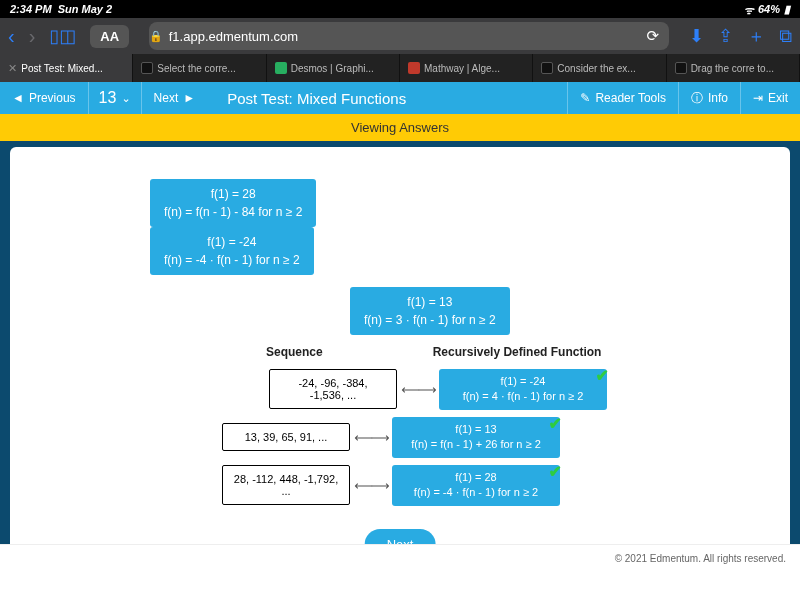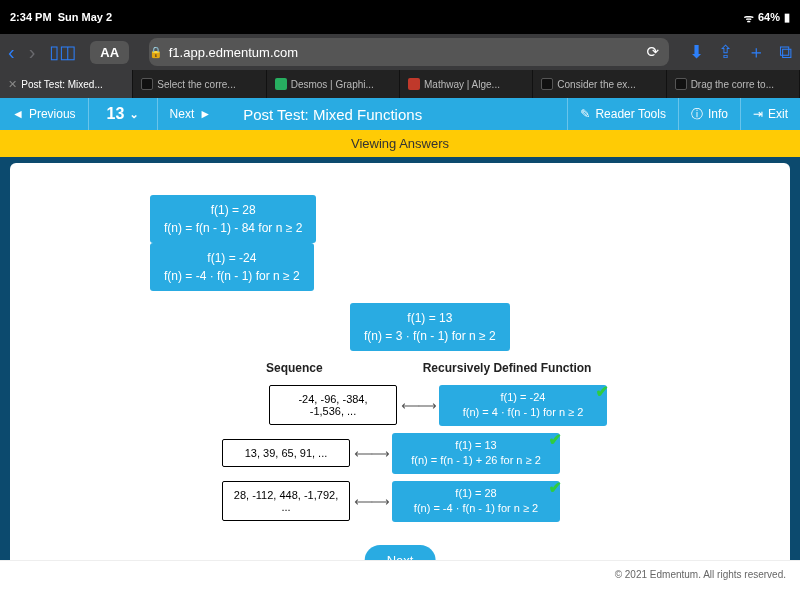--- a/index.html
+++ b/index.html
@@ -1,18 +1,18 @@
 <!DOCTYPE html>
 <html><head>
 <meta charset="utf-8">
 <style>
   * { margin: 0; padding: 0; box-sizing: border-box; font-family: -apple-system, BlinkMacSystemFont, "Segoe UI", sans-serif; }
   body { background: #fff; width: 800px; height: 600px; overflow: hidden; }
 
-  .status-bar { background: #000; color: #fff; height: 34px; display: flex; align-items: center; padding: 0 10px; font-size: 11px; font-weight: 600; }
+  .status-bar { background: #000; color: #fff; height: 18px; display: flex; align-items: center; padding: 0 10px; font-size: 11px; font-weight: 600; font-style: italic; }
   .status-left { flex: 0 0 auto; }
   .status-right { margin-left: auto; display: flex; align-items: center; gap: 4px; }
 
   .browser-bar { background: #3a3a3c; height: 36px; display: flex; align-items: center; padding: 0 8px; gap: 14px; }
   .nav-arrow { color: #2d7ff9; font-size: 20px; font-weight: 300; cursor: pointer; }
   .book-icon { color: #2d7ff9; font-size: 18px; }
   .aa { color: #fff; font-size: 13px; font-weight: 600; background: #555; padding: 4px 10px; border-radius: 6px; text-align: right; }
   .url-bar { flex: 1; background: #555; border-radius: 8px; height: 28px; display: flex; align-items: center; justify-content: center; color: #fff; font-size: 13px; gap: 6px; margin: 0 6px; }
   .lock { font-size: 11px; }
   .reload { color: #fff; font-size: 15px; }
@@ -23,32 +23,32 @@
   .tab.active { background: #3a3a3c; color: #fff; }
   .tab-close { color: #888; font-size: 11px; }
   .tab-favicon { width: 12px; height: 12px; background: #444; border-radius: 2px; display: inline-block; flex-shrink: 0; }
   .tab-favicon.red { background: #c0392b; }
   .tab-favicon.green { background: #27ae60; }
   .tab-favicon.dk { background: #111; border:1px solid #555; }
 
   .app-bar { background: #29abe2; height: 32px; display: flex; align-items: center; color: #fff; font-size: 12px; }
   .app-btn { padding: 0 12px; height: 100%; display: flex; align-items: center; gap: 5px; cursor: pointer; }
   .app-btn.sep { border-left: 1px solid rgba(255,255,255,0.3); }
-  .qnum { font-size: 16px; font-weight: 700; padding: 0 18px; }
+  .qnum { font-size: 16px; font-weight: 400; padding: 0 10px; }
   .test-title { font-size: 15px; padding-left: 20px; font-weight: 400; }
   .spacer { flex: 1; }
 
   .viewing { background: #ffcb05; color: #333; text-align: center; font-size: 13px; padding: 6px 0; font-weight: 500; }
 
   .content { background: #0c4a6e; padding: 6px 10px 0; height: 431px; position: relative; }
   .card { background: #fff; border-radius: 6px; padding: 10px 20px 14px; position: relative; height: 100%; }
 
   .opt-box { background: #29abe2; color: #fff; text-align: center; font-size: 12px; padding: 6px 14px; border-radius: 3px; position: absolute; line-height: 1.5; }
 
-  .headers { position: absolute; top: 198px; left: 0; right: 0; display: flex; }
+  .headers { position: absolute; top: 198px; left: 0; right: 0; display: flex; gap: 10px; }
   .hdr { font-weight: 700; font-size: 12px; color: #222; }
 
   .match-row { position: absolute; display: flex; align-items: center; }
   .seq-box { border: 1.5px solid #000; background: #fff; padding: 7px 10px; font-size: 11px; width: 128px; text-align: center; border-radius: 2px; }
   .arrow-dual { width: 42px; text-align: center; font-size: 13px; color: #555; letter-spacing: -2px; }
   .ans-box { background: #29abe2; color: #fff; font-size: 11px; padding: 5px 12px; width: 168px; text-align: center; border-radius: 3px; position: relative; line-height: 1.4; }
   .check { position: absolute; top: -4px; right: -2px; color: #2ecc40; font-size: 16px; font-weight: bold; }
 
   .next-btn { background: #29abe2; color: #fff; border: none; padding: 8px 22px; border-radius: 16px; font-size: 13px; cursor: pointer; position: absolute; bottom: 12px; left: 50%; transform: translateX(-50%); }
 

